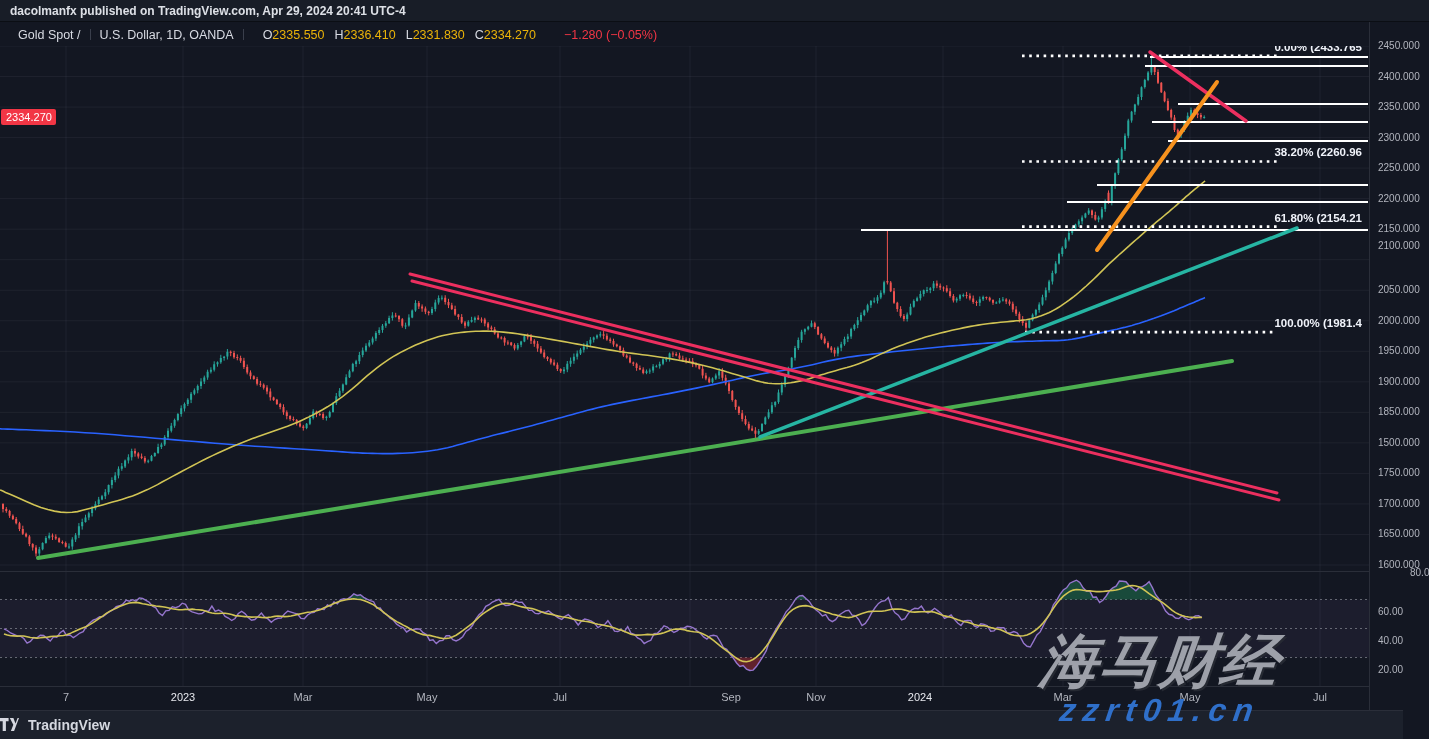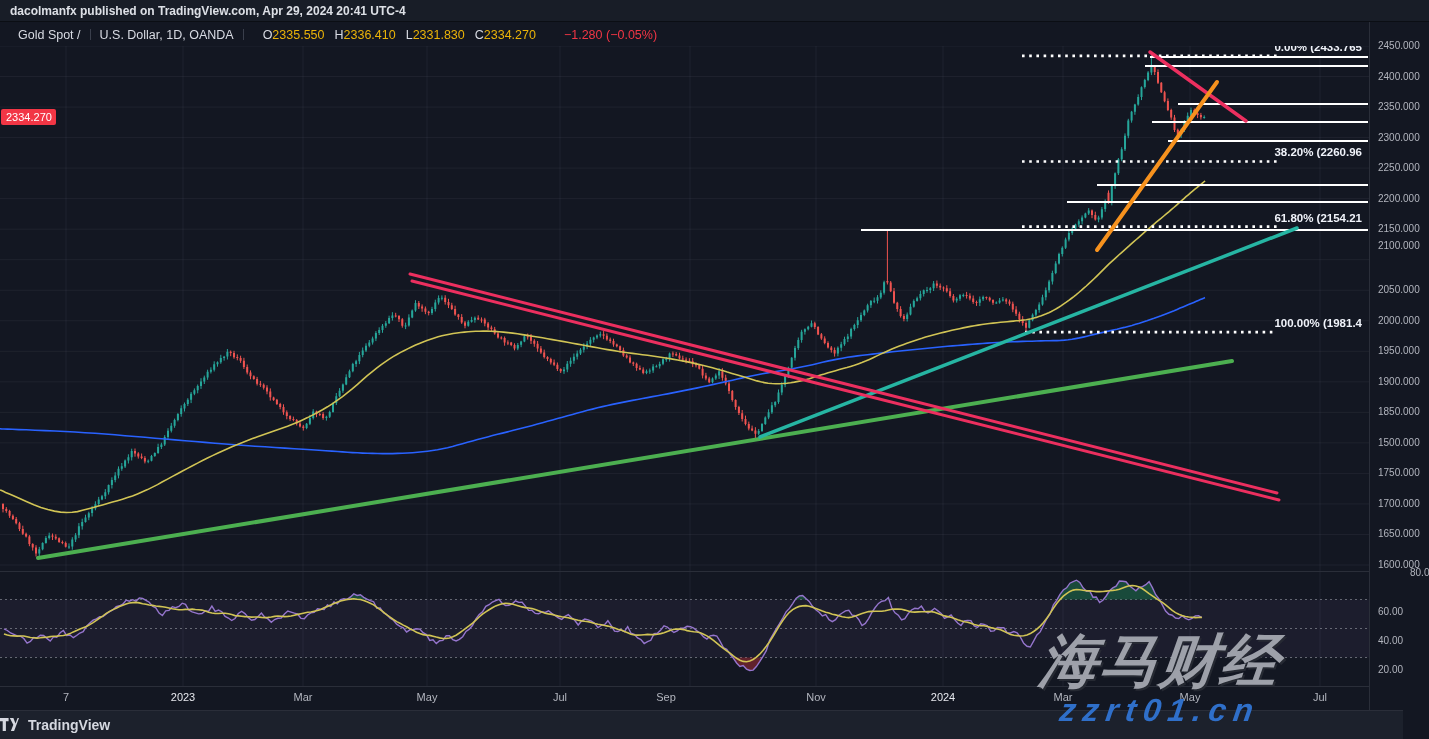--- a/index.html
+++ b/index.html
@@ -174,23 +174,23 @@
         <div class="ax-label" style="top: 642px;">20.00</div>
       </div>
     <div id="price-badge" style="top: 86.6634px;">2334.270</div>
 
     <div id="time-axis">
         <div class="t-label" style="left: 66px;">7</div>
         <div class="t-label year" style="left: 183px;">2023</div>
         <div class="t-label" style="left: 303px;">Mar</div>
         <div class="t-label" style="left: 427px;">May</div>
         <div class="t-label" style="left: 560px;">Jul</div>
-        <div class="t-label" style="left: 666px;">Sep</div>
+        <div class="t-label" style="left: 731px;">Sep</div>
         <div class="t-label" style="left: 816px;">Nov</div>
-        <div class="t-label year" style="left: 943px;">2024</div>
+        <div class="t-label year" style="left: 920px;">2024</div>
         <div class="t-label" style="left: 1063px;">Mar</div>
         <div class="t-label" style="left: 1190px;">May</div>
         <div class="t-label" style="left: 1320px;">Jul</div>
       </div>
   </div>
 
   <div id="bottom-bar">
     <div id="tv-brand">
       <svg width="19" height="14" viewBox="0 0 19 14">
         <path fill="#d5d8e0" d="M0 0h8.6v3.2H5.9V13H2.7V3.2H0z"></path>

